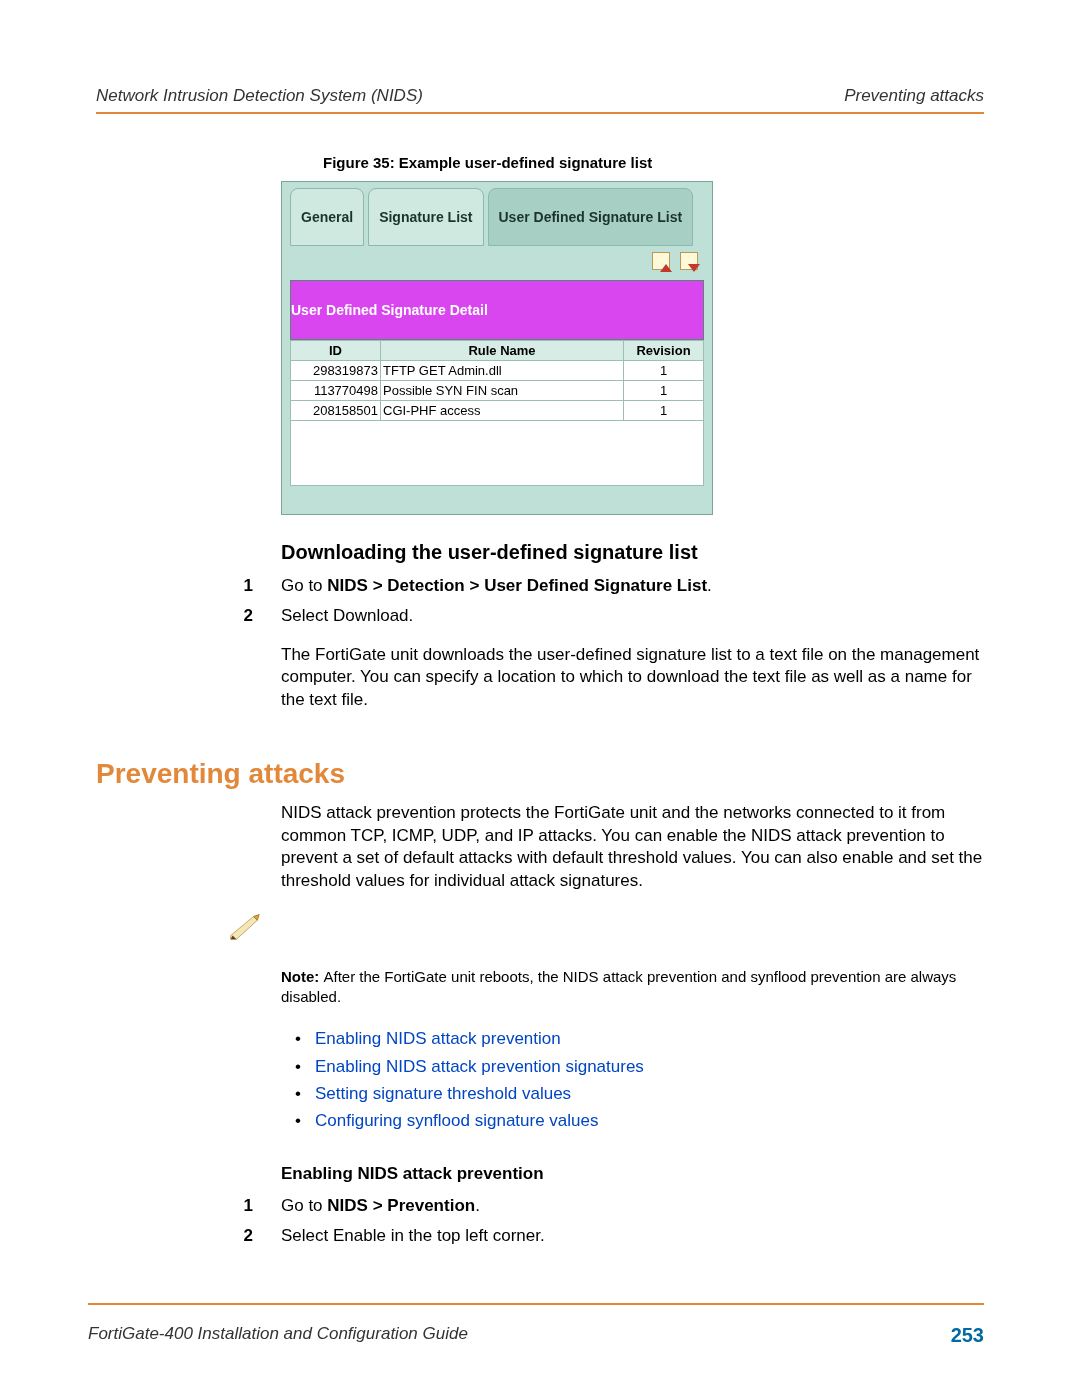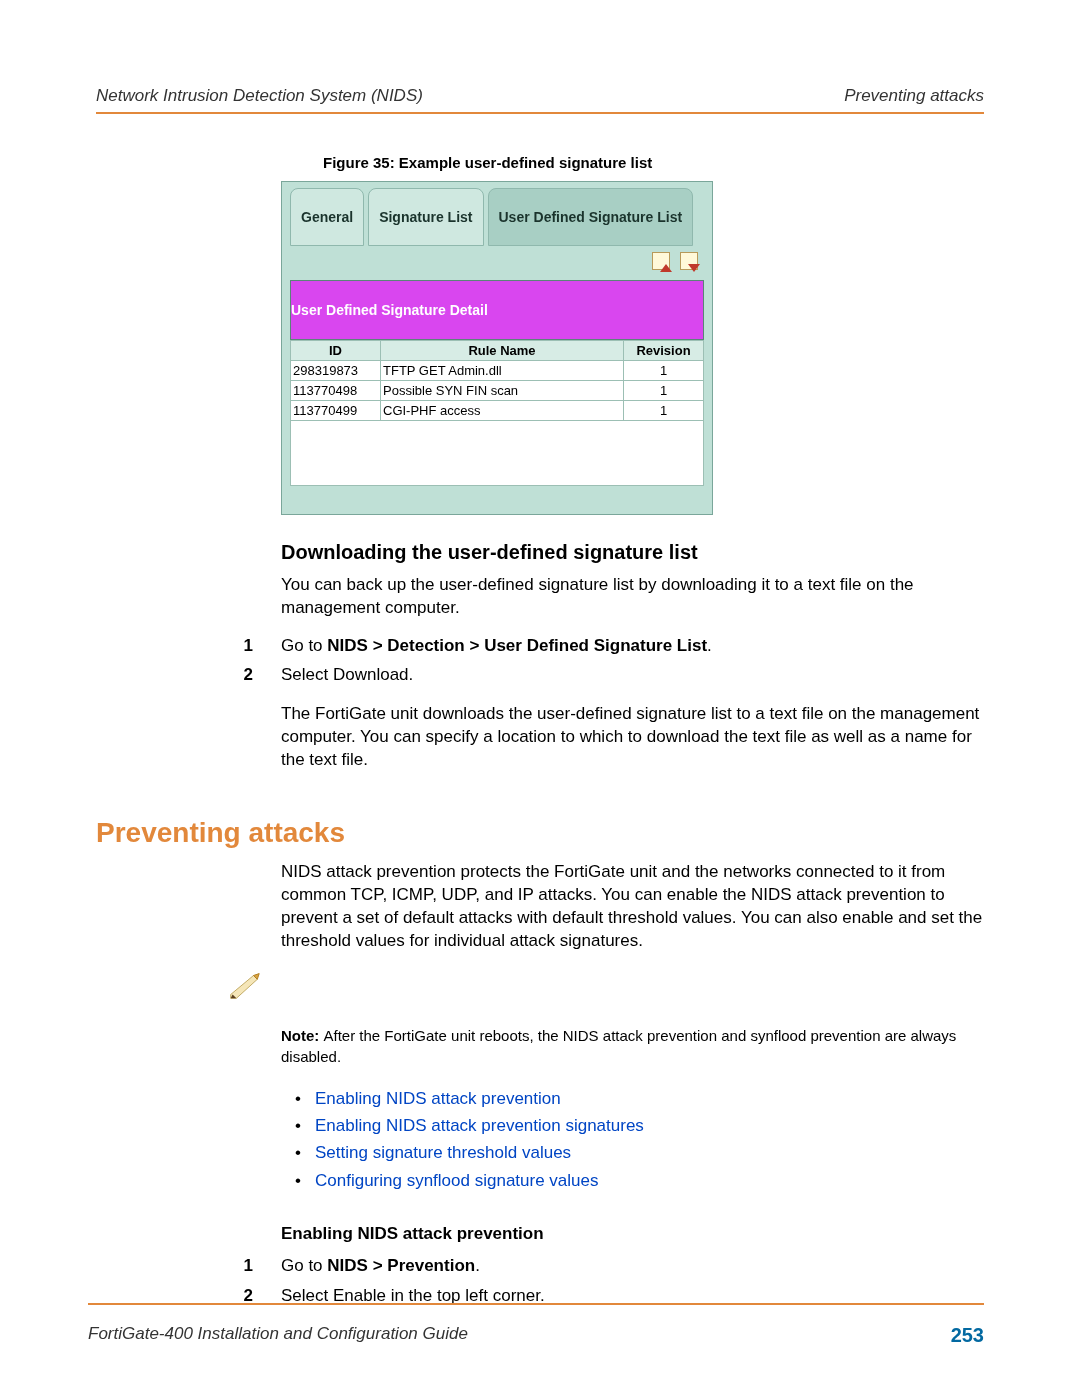--- a/index.html
+++ b/index.html
@@ -79,21 +79,21 @@
     border: 1px solid #5a8478;
   }
   .sig-table { width: 100%; border-collapse: collapse; background: #fff; table-layout: fixed;}
   .sig-table th, .sig-table td {
     border: 1px solid #9cbfb4;
     font-size: 13px;
     padding: 2px 2px;
     overflow: hidden;
   }
   .sig-table th { background: #d7ece5; font-weight: bold; text-align: center; }
-  .sig-table td.id { }
+  .sig-table td.id { text-align: right; }
   .sig-table td.rev { text-align: center; }
   .sig-table .pad-row td { height: 60px; background: #fff; border-left:1px solid #9cbfb4; border-right:1px solid #9cbfb4; border-bottom:1px solid #9cbfb4; border-top:none;}
 
   h2.orange {
     color: #e2883b;
     font-size: 28px;
     font-weight: bold;
     margin: 46px 0 12px 0;
   }
   h3.black { font-size: 20px; font-weight: bold; margin: 24px 0 10px 0; }
@@ -160,33 +160,32 @@
               <td class="id">298319873</td>
               <td>TFTP GET Admin.dll</td>
               <td class="rev">1</td>
             </tr>
             <tr>
               <td class="id">113770498</td>
               <td>Possible SYN FIN scan</td>
               <td class="rev">1</td>
             </tr>
             <tr>
-              <td class="id">113770499</td>
+              <td class="id">208158501</td>
               <td>CGI-PHF access</td>
               <td class="rev">1</td>
             </tr>
             <tr class="pad-row">
                 <td colspan="3"></td>
               </tr>
           </tbody>
         </table>
       </div>
 
       <h3 class="black">Downloading the user-defined signature list</h3>
-      <p class="para">You can back up the user-defined signature list by downloading it to a text file on the management computer.</p>
 
       <ol class="steps">
         <li>
           <span class="num">1</span>
           <span>
             <span>Go to </span><span class="bold-inline">NIDS &gt; Detection &gt; User Defined Signature List</span><span>.</span>
           </span>
         </li>
         <li>
           <span class="num">2</span>

